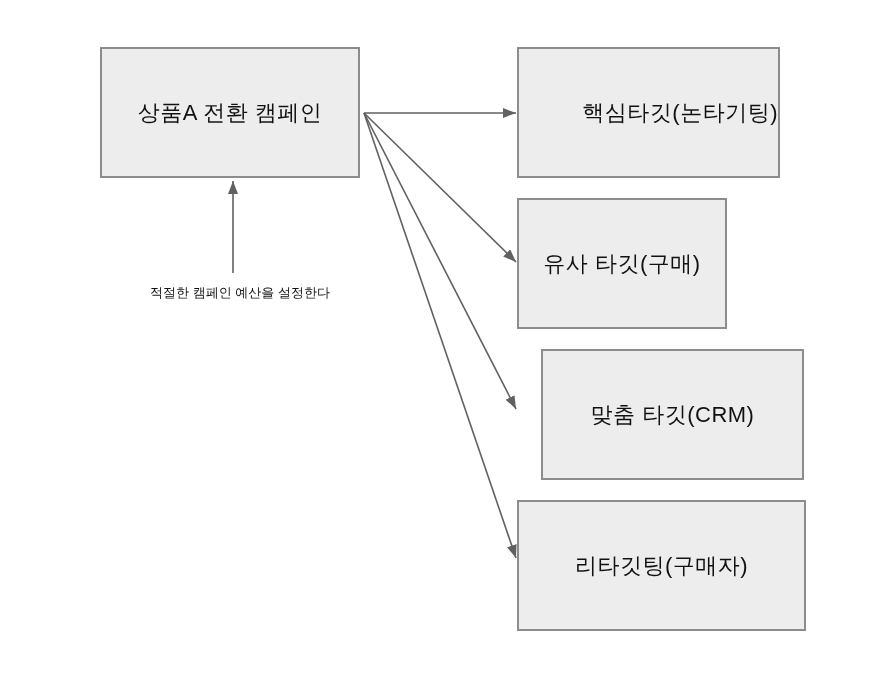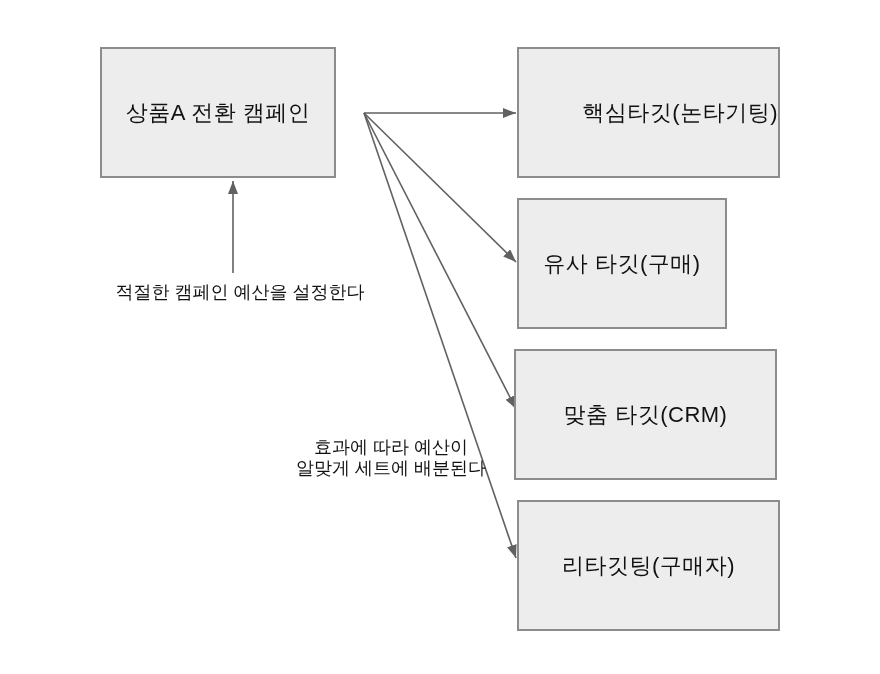--- a/index.html
+++ b/index.html
@@ -21,28 +21,28 @@
     background: var(--box-fill, #ededed);
     border: 2px solid var(--box-border, #8c8c8c);
     display: flex;
     align-items: center;
     justify-content: center;
     font-size: 22px;
     letter-spacing: 0.5px;
     color: var(--text, #111111);
     white-space: nowrap;
   }
-  .box-main  { left: 100px; top: 47px;  width: 236px; height: 131px; }
+  .box-main  { left: 100px; top: 47px;  width: 260px; height: 131px; }
   .box-t0    { left: 517px; top: 47px;  width: 263px; height: 131px; justify-content: flex-end; }
   .box-t1    { left: 517px; top: 198px; width: 210px; height: 131px; }
-  .box-t2    { left: 514px; top: 349px; width: 263px; height: 131px; }
-  .box-t3    { left: 517px; top: 500px; width: 263px; height: 131px; }
+  .box-t2    { left: 541px; top: 349px; width: 263px; height: 131px; }
+  .box-t3    { left: 517px; top: 500px; width: 289px; height: 131px; }
   .note {
     position: absolute;
-    font-size: 18px;
+    font-size: 13px;
     line-height: 21px;
     color: var(--text, #111111);
     text-align: center;
     white-space: nowrap;
   }
   .note-budget     { left: 90px;  top: 282px; width: 300px; }
   .note-allocation { left: 281px; top: 437px; width: 220px; }
   svg.connectors {
     position: absolute;
     left: 0;
@@ -92,18 +92,14 @@
   </div>
 
   <div class="box box-t3">
     <span>리타깃팅(구매자)</span>
   </div>
 
   <div class="note note-budget">
     <span>적절한 캠페인 예산을 설정한다</span>
   </div>
 
-  <div class="note note-allocation">
-    <div>효과에 따라 예산이</div>
-    <div>알맞게 세트에 배분된다</div>
-  </div>
 
 </div>
 
 </body></html>

